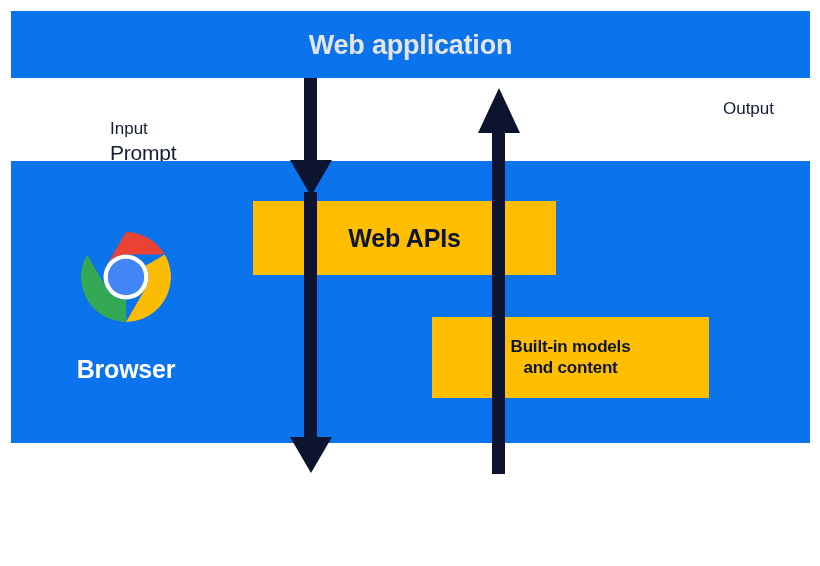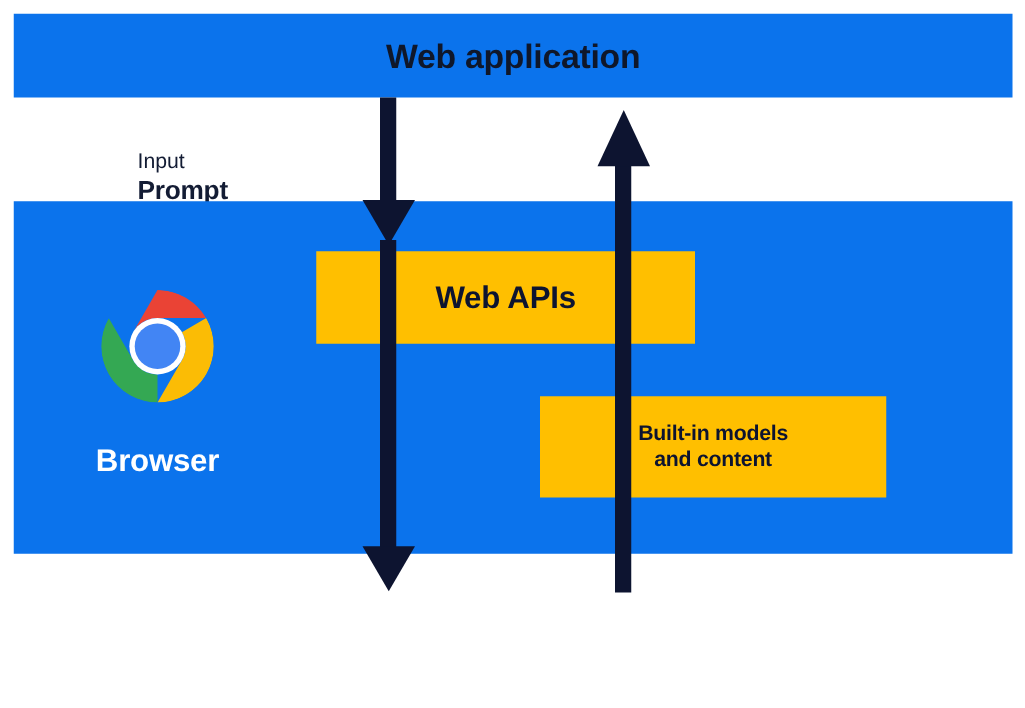--- a/index.html
+++ b/index.html
@@ -29,21 +29,21 @@
     background: #0b73ec;
   }
   #band-top   { left: 11px; top: 11px;  width: 799px; height: 67px; }
   #band-mid   { left: 11px; top: 161px; width: 799px; height: 282px; }
   #band-bot   { left: 11px; top: 472px; width: 799px; height: 82px; }
 
   .band-title {
     position: absolute;
     left: 0; right: 0;
     text-align: center;
-    color: #0f172a;
+    color: #e5e5e5;
     font-weight: bold;
     font-size: 27px;
     letter-spacing: -0.2px;
   }
   #band-top .band-title { top: 19px; }
   #band-bot .band-title { top: 26px; }
 
   
   .io-label {
     position: absolute;
@@ -52,21 +52,21 @@
   }
   .io-label .kicker {
     display: block;
     font-size: 17px;
     font-weight: normal;
     letter-spacing: 0px;
   }
   .io-label .value {
     display: block;
     font-size: 21px;
-    font-weight: bold;
+    font-weight: normal;
     letter-spacing: -0.2px;
   }
   #io-input  { left: 110px; top: 99px;  text-align: left; margin-top: 20px; }
   #io-output { right: 46px; top: 99px;  text-align: right; }
 
   
   .arrow-line {
     position: absolute;
     background: #0d1430;
   }
@@ -145,20 +145,21 @@
   <div class="band" id="band-top">
     <div class="band-title">Web application</div>
   </div>
 
   <div class="io-label" id="io-input">
     <span class="kicker">Input</span>
     <span class="value">Prompt</span>
   </div>
 
   <div class="io-label" id="io-output">
+    <span class="kicker">Output</span>
   </div>
 
   <div class="band" id="band-mid"></div>
 
   <svg id="chrome-logo" viewBox="0 0 192 192">
     <defs>
       <clipPath id="clip-outer">
           <circle cx="96" cy="96" r="94"></circle>
         </clipPath>
     </defs>

